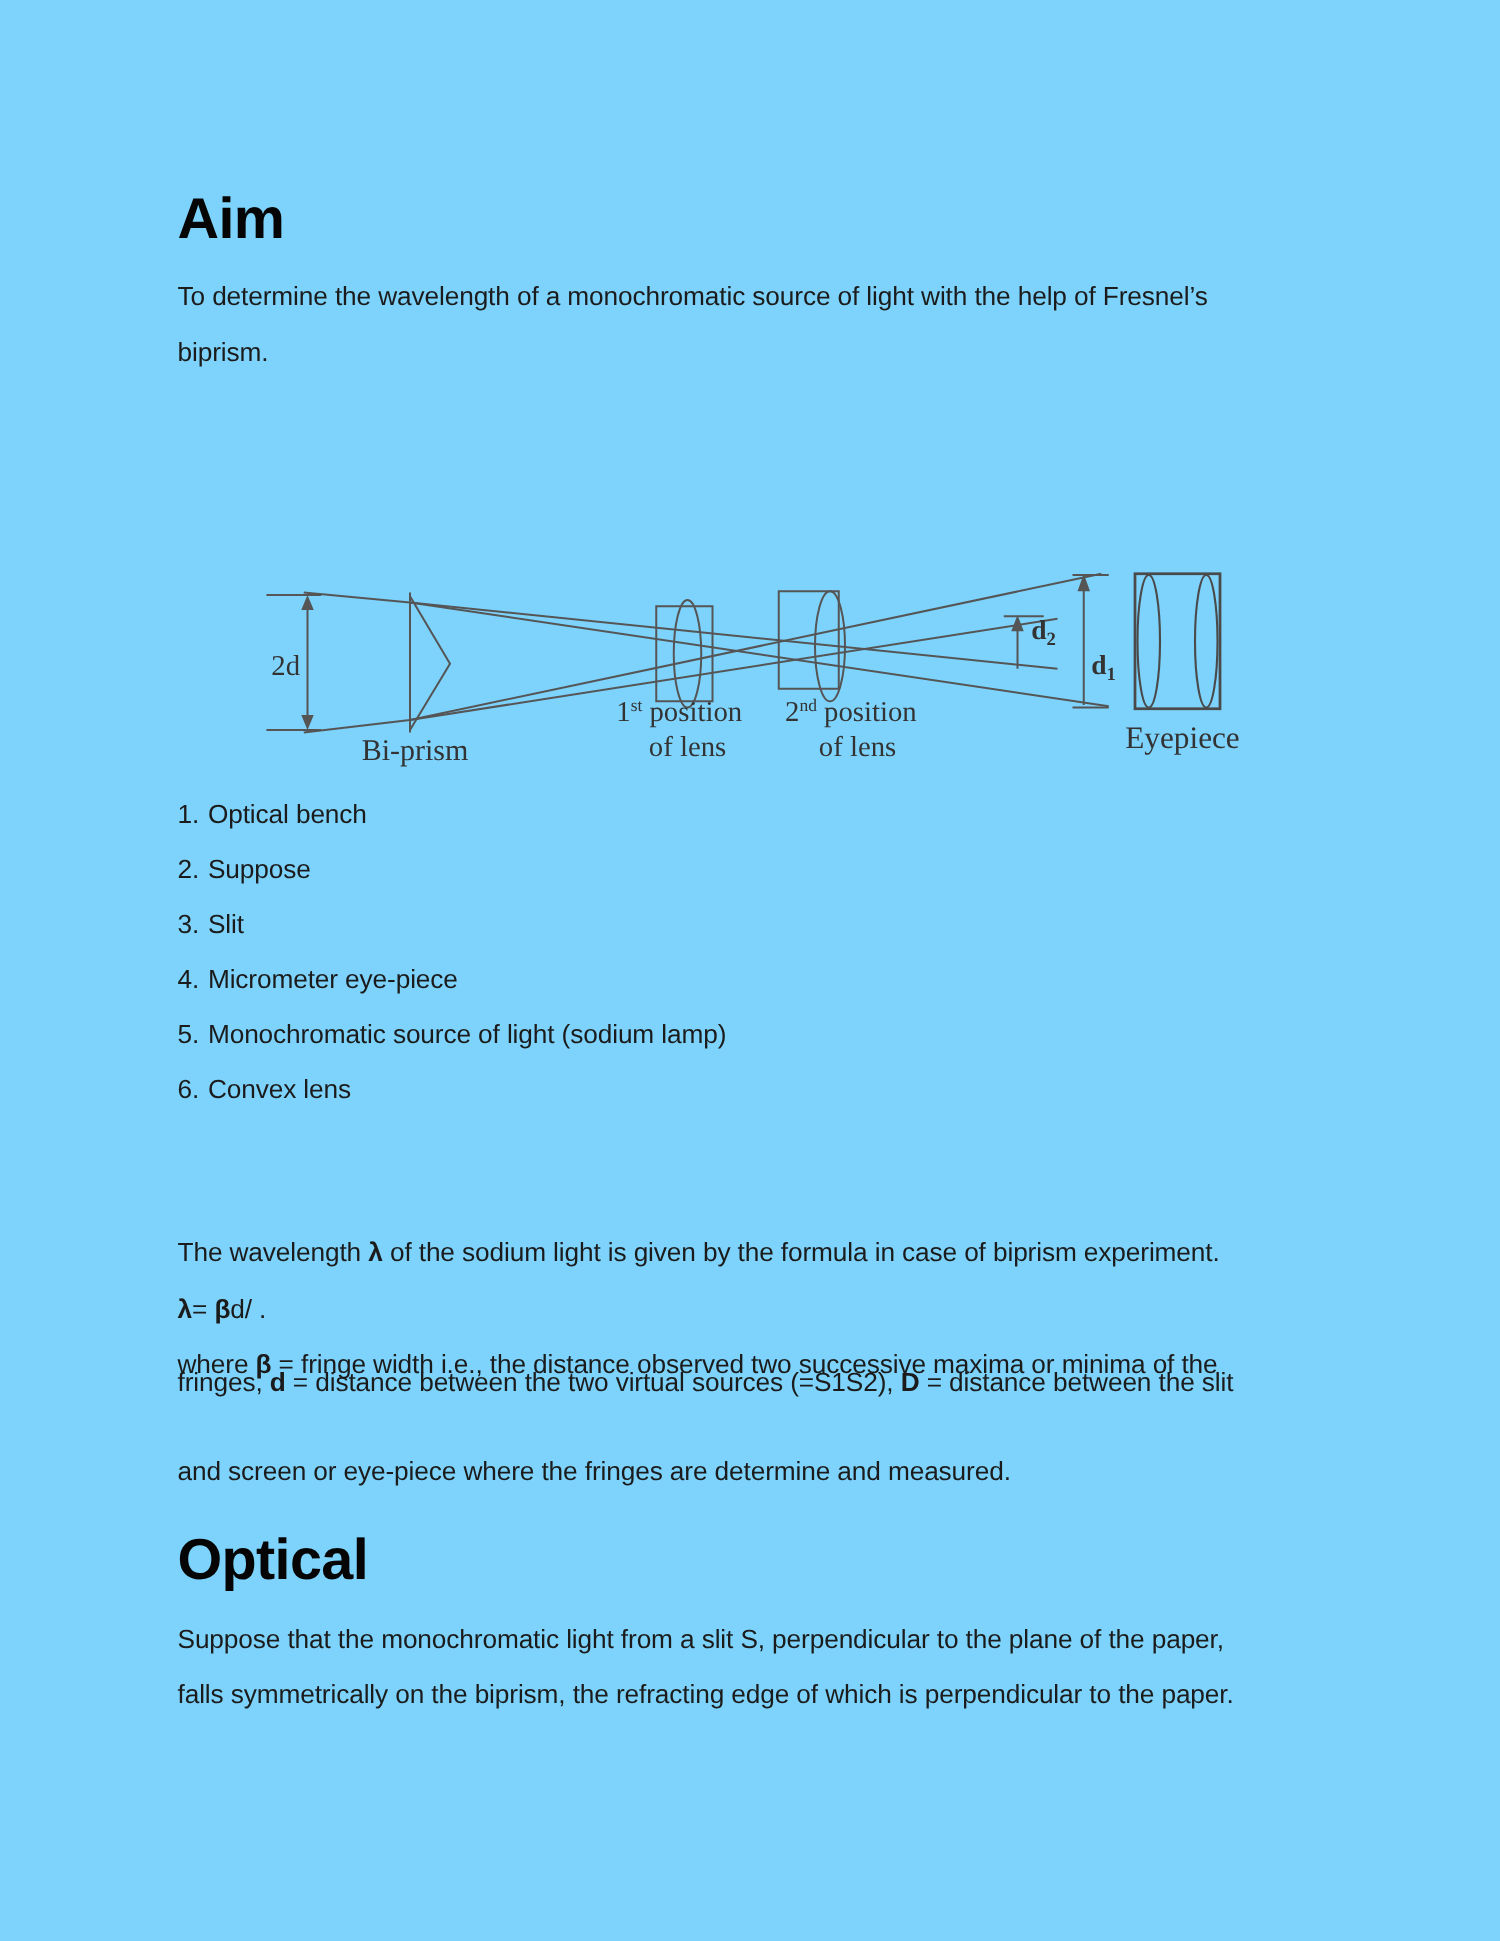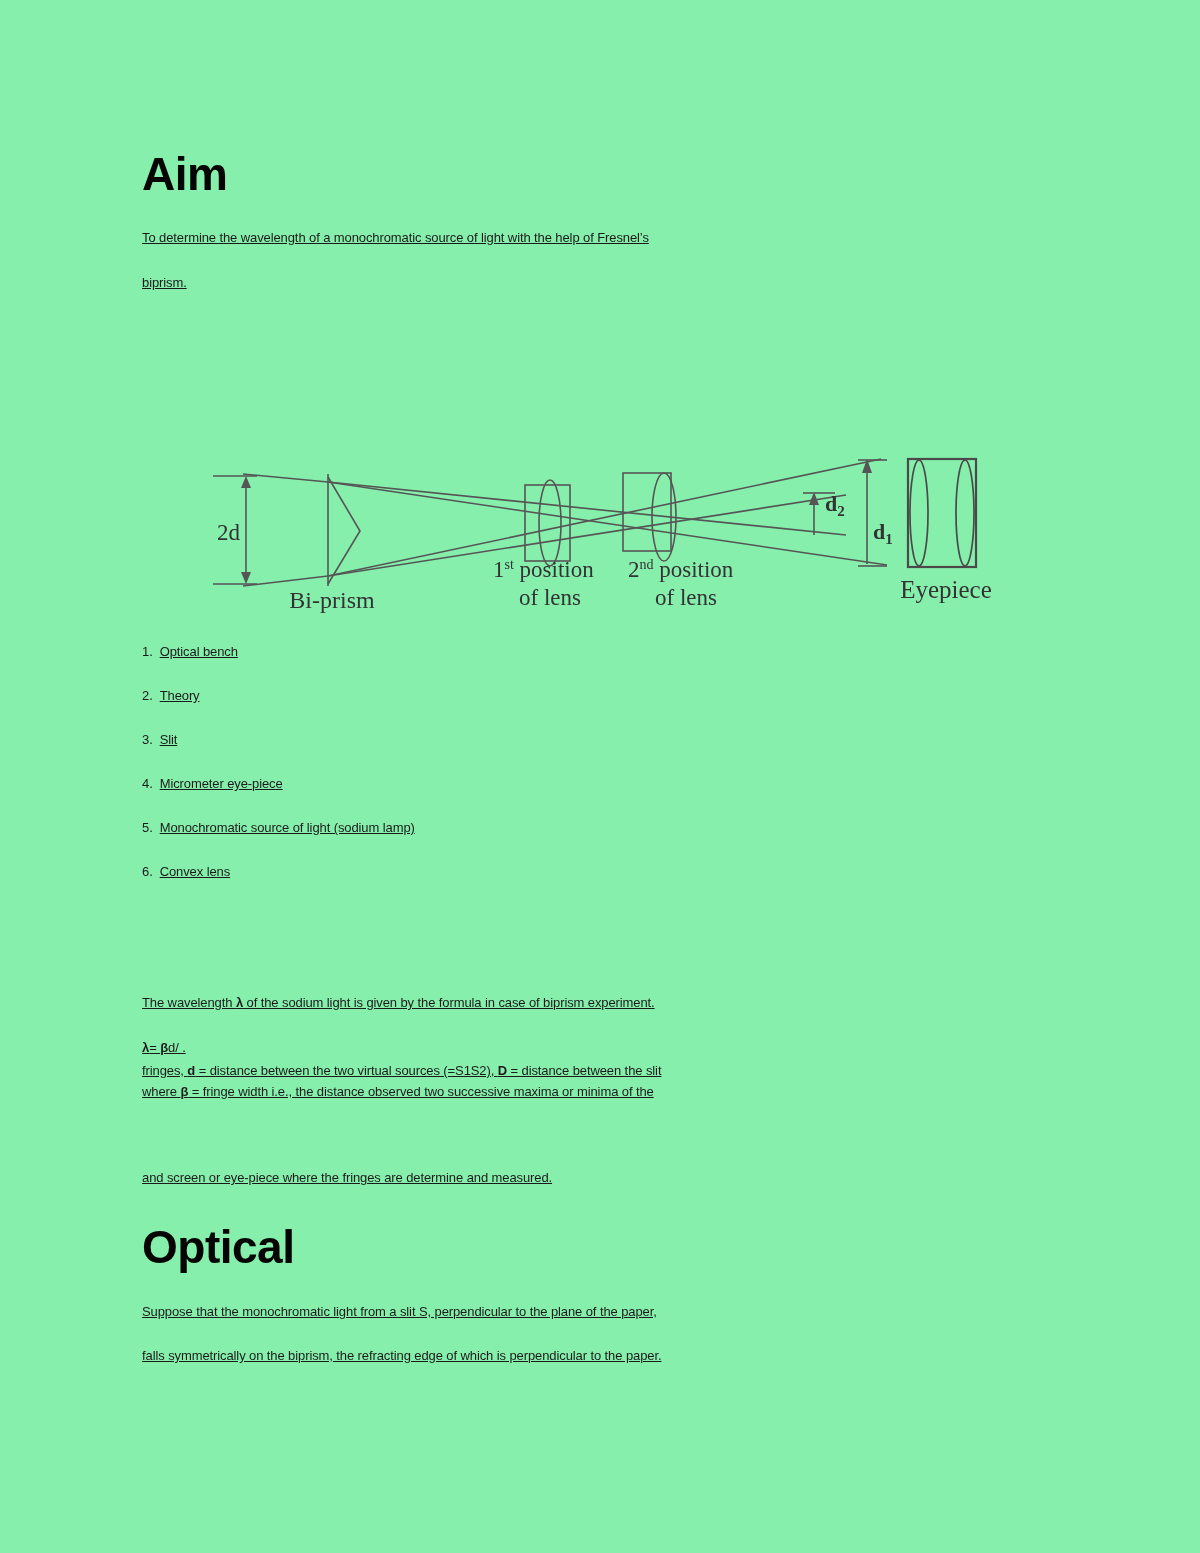--- a/index.html
+++ b/index.html
@@ -1,29 +1,29 @@
 <!DOCTYPE html>
 <html><head>
 <meta charset="utf-8">
 <style>
   html,body{margin:0;padding:0;background:#ffffff;}
   .page{
     position:relative;
     width:1200px;height:1553px;
-    background:#86efac;
+    background:#7dd3fc;
     font-family:"Liberation Sans","DejaVu Sans",sans-serif;
     color:#161616;
     overflow:hidden;
   }
   .abs{position:absolute;left:142px;white-space:nowrap;}
   h1.doc-h{
     margin:0;font-size:46px;line-height:1;font-weight:700;color:#050505;
     letter-spacing:-0.5px;
   }
-  .bodyline{font-size:13px;line-height:24px;letter-spacing:-0.1px;color:#1b1b1b;text-decoration:underline;}
+  .bodyline{font-size:21px;line-height:24px;letter-spacing:-0.1px;color:#1b1b1b;}
   .sym{font-weight:700;}
   .list-item .num{display:inline-block;margin-right:7px;}
   .diagram-svg{position:absolute;left:213px;top:445px;}
   .diagram-svg text{
     font-family:"Liberation Serif","DejaVu Serif",serif;
     fill:#333333;
   }
 </style>
 </head>
 <body>
@@ -87,21 +87,21 @@
     <text x="473" y="160" font-size="23" text-anchor="middle">of lens</text>
     <text x="612" y="66" font-size="22" font-weight="700"><tspan>d</tspan><tspan dy="5" font-size="15">2</tspan></text>
     <text x="660" y="94" font-size="22" font-weight="700"><tspan>d</tspan><tspan dy="5" font-size="15">1</tspan></text>
     <text x="733" y="153" font-size="25" text-anchor="middle">Eyepiece</text>
   </svg>
 
   <div class="bodyline abs list-item" style="top:640px">
     <span class="num">1.</span><span>Optical bench</span>
   </div>
   <div class="bodyline abs list-item" style="top:684px">
-    <span class="num">2.</span><span>Theory</span>
+    <span class="num">2.</span><span>Suppose</span>
   </div>
   <div class="bodyline abs list-item" style="top:728px">
     <span class="num">3.</span><span>Slit</span>
   </div>
   <div class="bodyline abs list-item" style="top:772px">
     <span class="num">4.</span><span>Micrometer eye-piece</span>
   </div>
   <div class="bodyline abs list-item" style="top:816px">
     <span class="num">5.</span><span>Monochromatic source of light (sodium lamp)</span>
   </div>
@@ -115,21 +115,21 @@
   </div>
 
   <div class="bodyline abs" style="top:1036px">
     <span class="sym">λ</span><span>= </span><span class="sym">β</span><span>d/ .</span>
   </div>
 
   <div class="bodyline abs" style="top:1080px">
     <span>where </span><span class="sym">β</span><span> = fringe width i.e., the distance observed two successive maxima or minima of the</span>
   </div>
 
-  <div class="bodyline abs" style="top:1059px">
+  <div class="bodyline abs" style="top:1095px">
     <span>fringes, </span><span class="sym">d</span><span> = distance between the two virtual sources (=S1S2), </span><span class="sym">D</span><span> = distance between the slit</span>
   </div>
 
   <div class="bodyline abs" style="top:1166px">and screen or eye-piece where the fringes are determine and measured.</div>
 
   <h1 class="doc-h abs" style="top:1224px">Optical</h1>
   <div class="bodyline abs" style="top:1344px">falls symmetrically on the biprism, the refracting edge of which is perpendicular to the paper.</div>
   <div class="bodyline abs" style="top:1300px">Suppose that the monochromatic light from a slit S, perpendicular to the plane of the paper,</div>
 
 </div>

